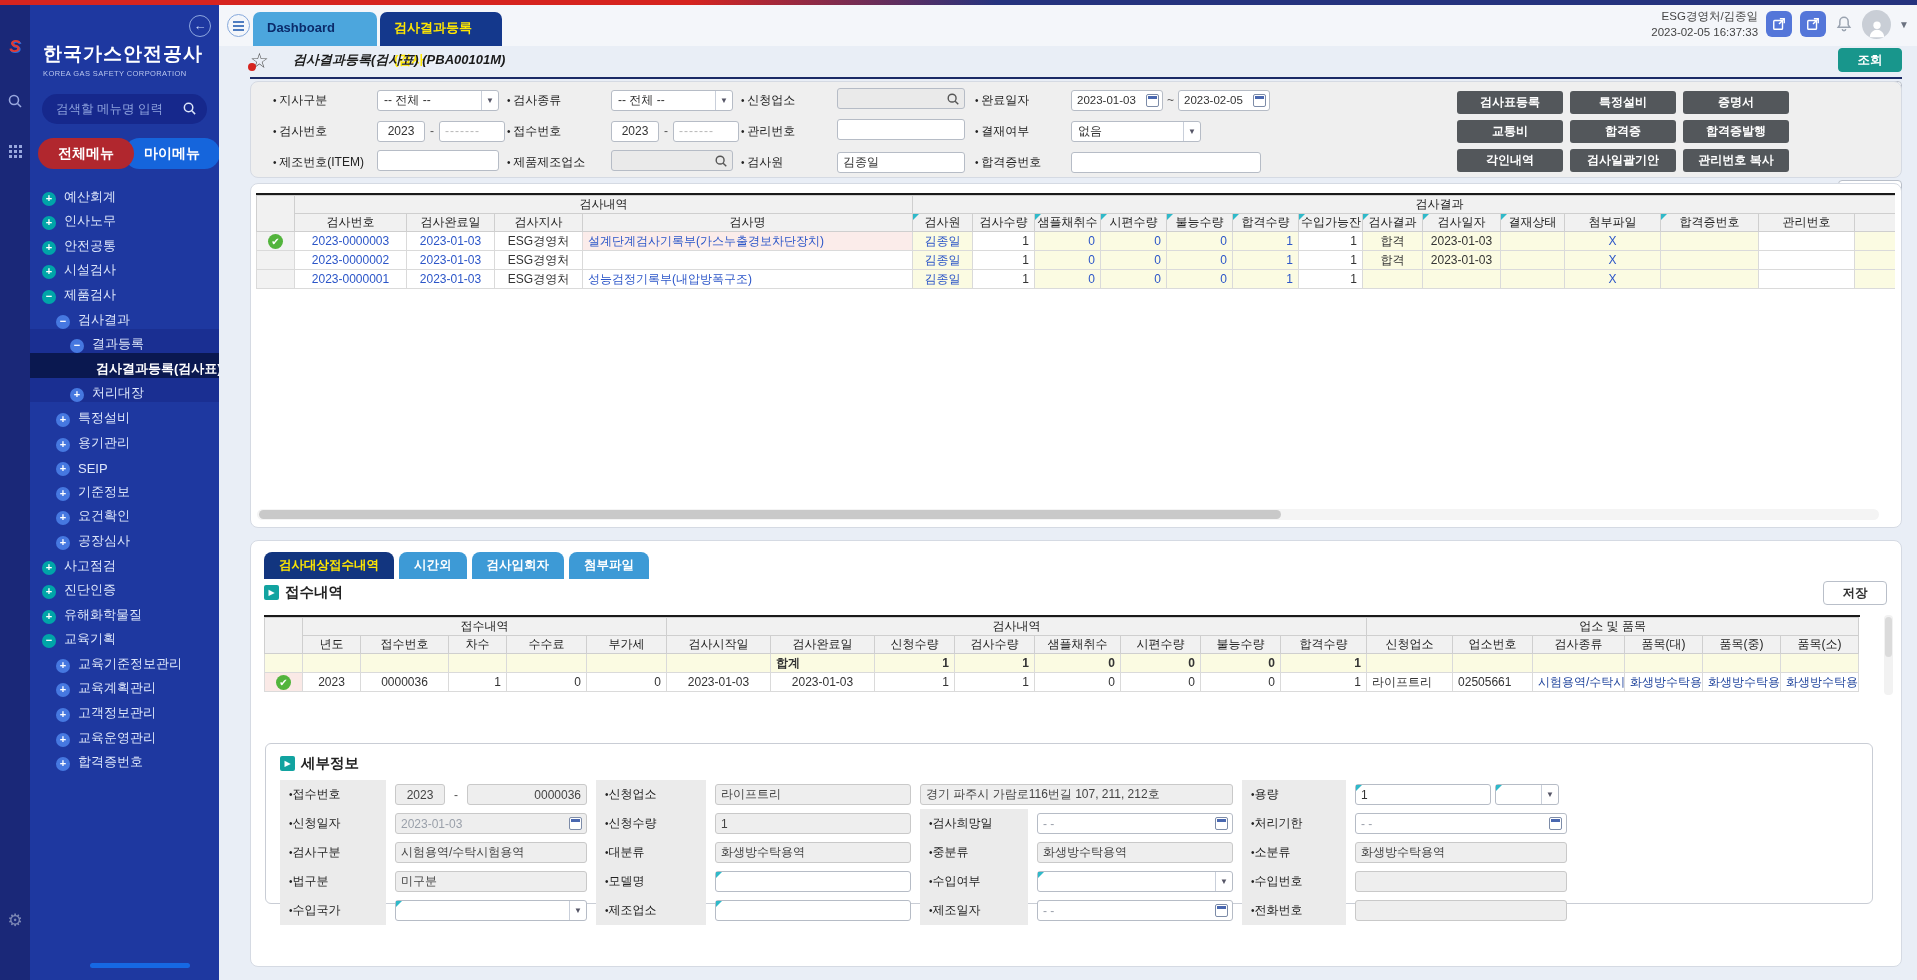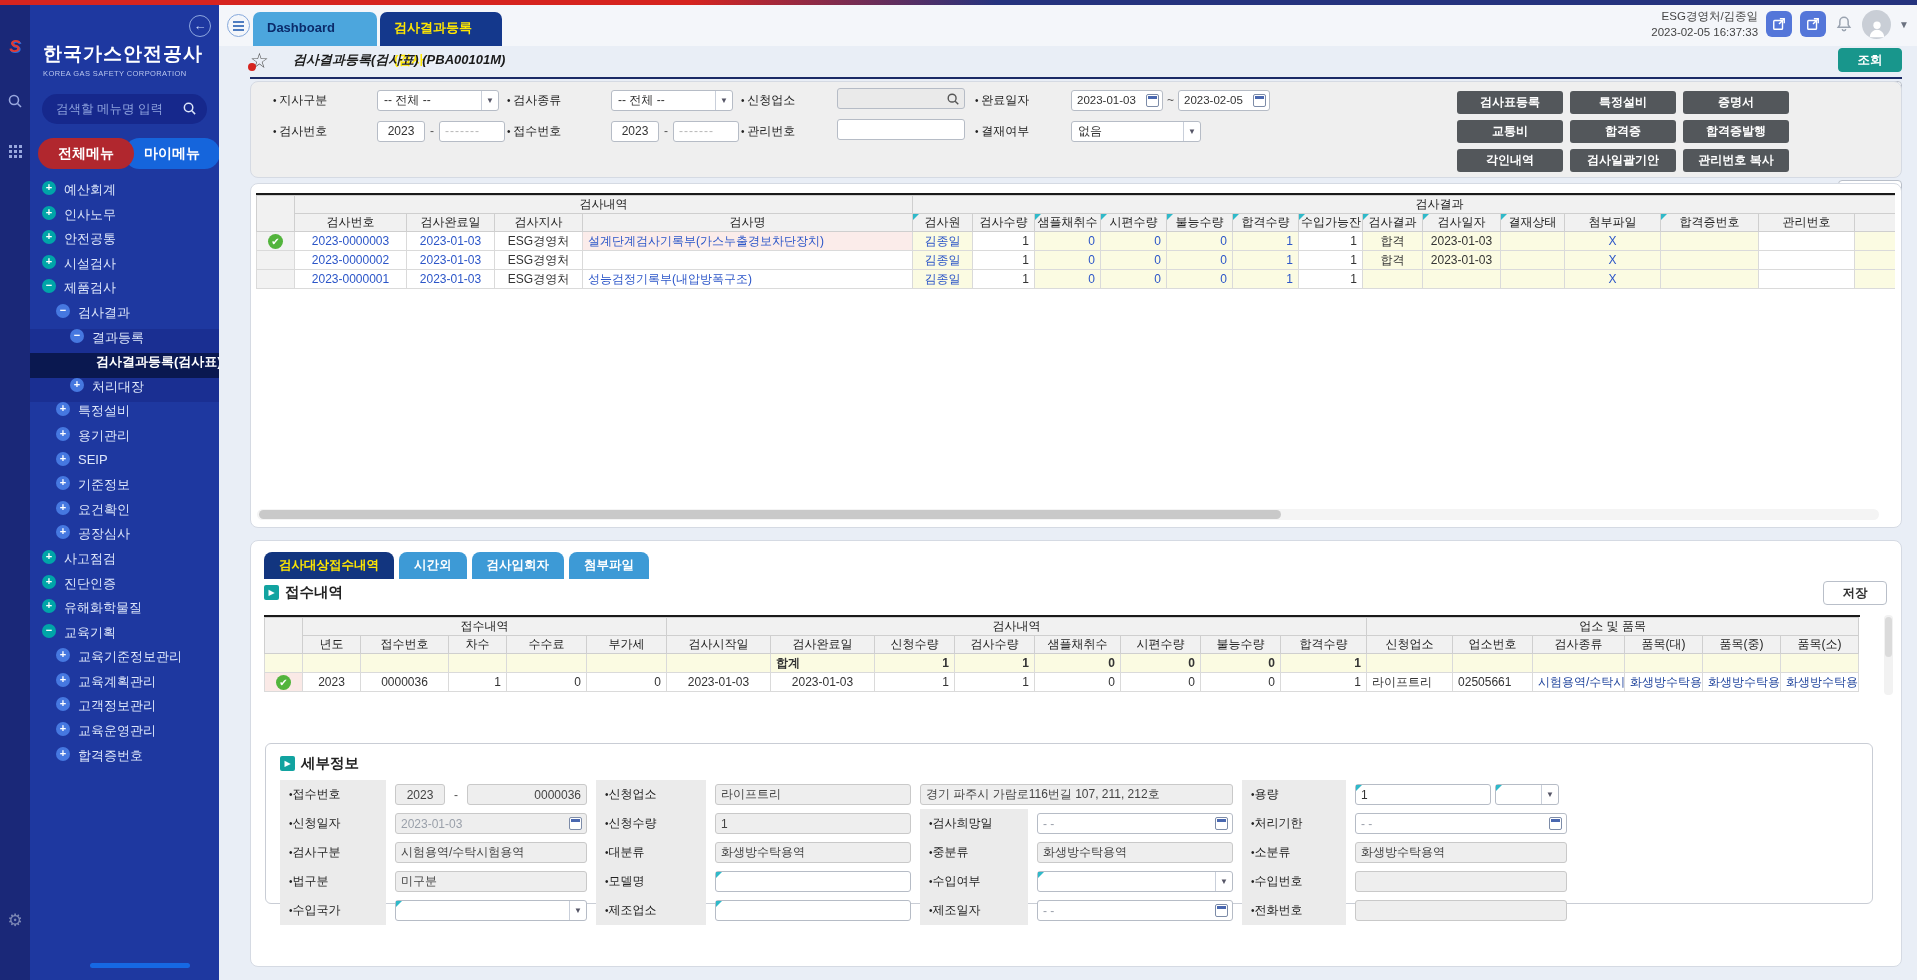--- a/index.html
+++ b/index.html
@@ -25,21 +25,21 @@
   .brand-en{font-size:7.5px;color:#B9C6EE;letter-spacing:.4px;margin-top:2px;}
   .side-search{position:relative;margin:16px 12px 0 12px;height:30px;background:#16288C;border-radius:16px;}
   .side-search input{position:absolute;left:14px;top:0;height:30px;width:130px;background:transparent;border:none;outline:none;color:#DDE6FA;font-size:12.5px;font-family:inherit;}
   .side-search input::placeholder{color:#8FA3DE;}
   .side-search .sic{position:absolute;right:10px;top:7px;}
   .menu-toggle{position:relative;margin:14px 0 0 8px;height:31px;}
   .mt-btn{position:absolute;top:0;height:31px;width:96px;border-radius:16px;color:#fff;font-weight:bold;font-size:14px;text-align:center;line-height:31px;}
   .mt-all{left:0;background:#B1272E;z-index:2;}
   .mt-my{left:86px;background:#1565DC;z-index:1;}
   .menu{position:relative;margin-top:12px;}
-  .mi{display:flex;align-items:flex-start;gap:8px;height:24.6px;color:#DDE6FA;font-size:13px;white-space:nowrap;}
+  .mi{display:flex;align-items:flex-end;gap:8px;height:24.6px;color:#DDE6FA;font-size:13px;white-space:nowrap;}
   .lvl1{padding-left:12px;} .lvl2{padding-left:26px;} .lvl3{padding-left:40px;}
   .mi.dk{background:#1A2F92;}
   .mi.on{background:#0A1850;color:#fff;font-weight:bold;padding-left:66px;}
   .ico{flex:0 0 14px;width:14px;height:14px;border-radius:50%;color:#fff;font-size:11px;line-height:13px;text-align:center;font-weight:bold;}
   .ico.teal{background:#00A5A8;} .ico.blu{background:#4678E0;}
   .ico.plus::before{content:"+";} .ico.minus::before{content:"−";}
   .side-scroll{position:absolute;bottom:12px;left:60px;width:100px;height:5px;border-radius:3px;background:#1668E3;}
 
   
   .main{position:absolute;left:219px;top:5px;right:0;bottom:0;background:#E9EEF6;}
@@ -384,20 +384,35 @@
       <span class="slot1"><span class="inp ctr" style="width:48px;justify-content:center;">2023</span><span class="dash-sep"></span><span class="inp muted" style="width:66px;">-------</span></span>
       <span class="flab w2">접수번호</span>
       <span class="slot2"><span class="inp ctr" style="width:48px;justify-content:center;">2023</span><span class="dash-sep"></span><span class="inp muted" style="width:66px;">-------</span></span>
       <span class="flab w3">관리번호</span>
       <span class="slot3"><span class="inp" style="width:128px;"></span></span>
       <span class="flab w4">결재여부</span>
       <span class="sel" style="width:130px;">
           <span>없음</span>
           <span class="ar"></span>
         </span>
+    </div>
+    <div class="frow">
+      <span class="flab w1">제조번호(ITEM)</span>
+      <span class="slot1"><span class="inp" style="width:122px;"></span></span>
+      <span class="flab w2">제품제조업소</span>
+      <span class="slot2"><span class="inp gray lookup" style="width:122px;">
+            <span class="sic"><svg width="14" height="14" viewBox="0 0 16 16" fill="none" stroke="#555" stroke-width="1.6">
+                <circle cx="7" cy="7" r="4.5"></circle>
+                <line x1="10.5" y1="10.5" x2="14" y2="14"></line>
+              </svg></span>
+          </span></span>
+      <span class="flab w3">검사원</span>
+      <span class="slot3"><span class="inp" style="width:128px;">김종일</span></span>
+      <span class="flab w4">합격증번호</span>
+      <span class="inp" style="width:190px;"></span>
     </div>
     <div class="qbtns">
       <div class="qb">검사표등록</div>
       <div class="qb">특정설비</div>
       <div class="qb">증명서</div>
       <div class="qb">교통비</div>
       <div class="qb">합격증</div>
       <div class="qb">합격증발행</div>
       <div class="qb">각인내역</div>
       <div class="qb">검사일괄기안</div>

